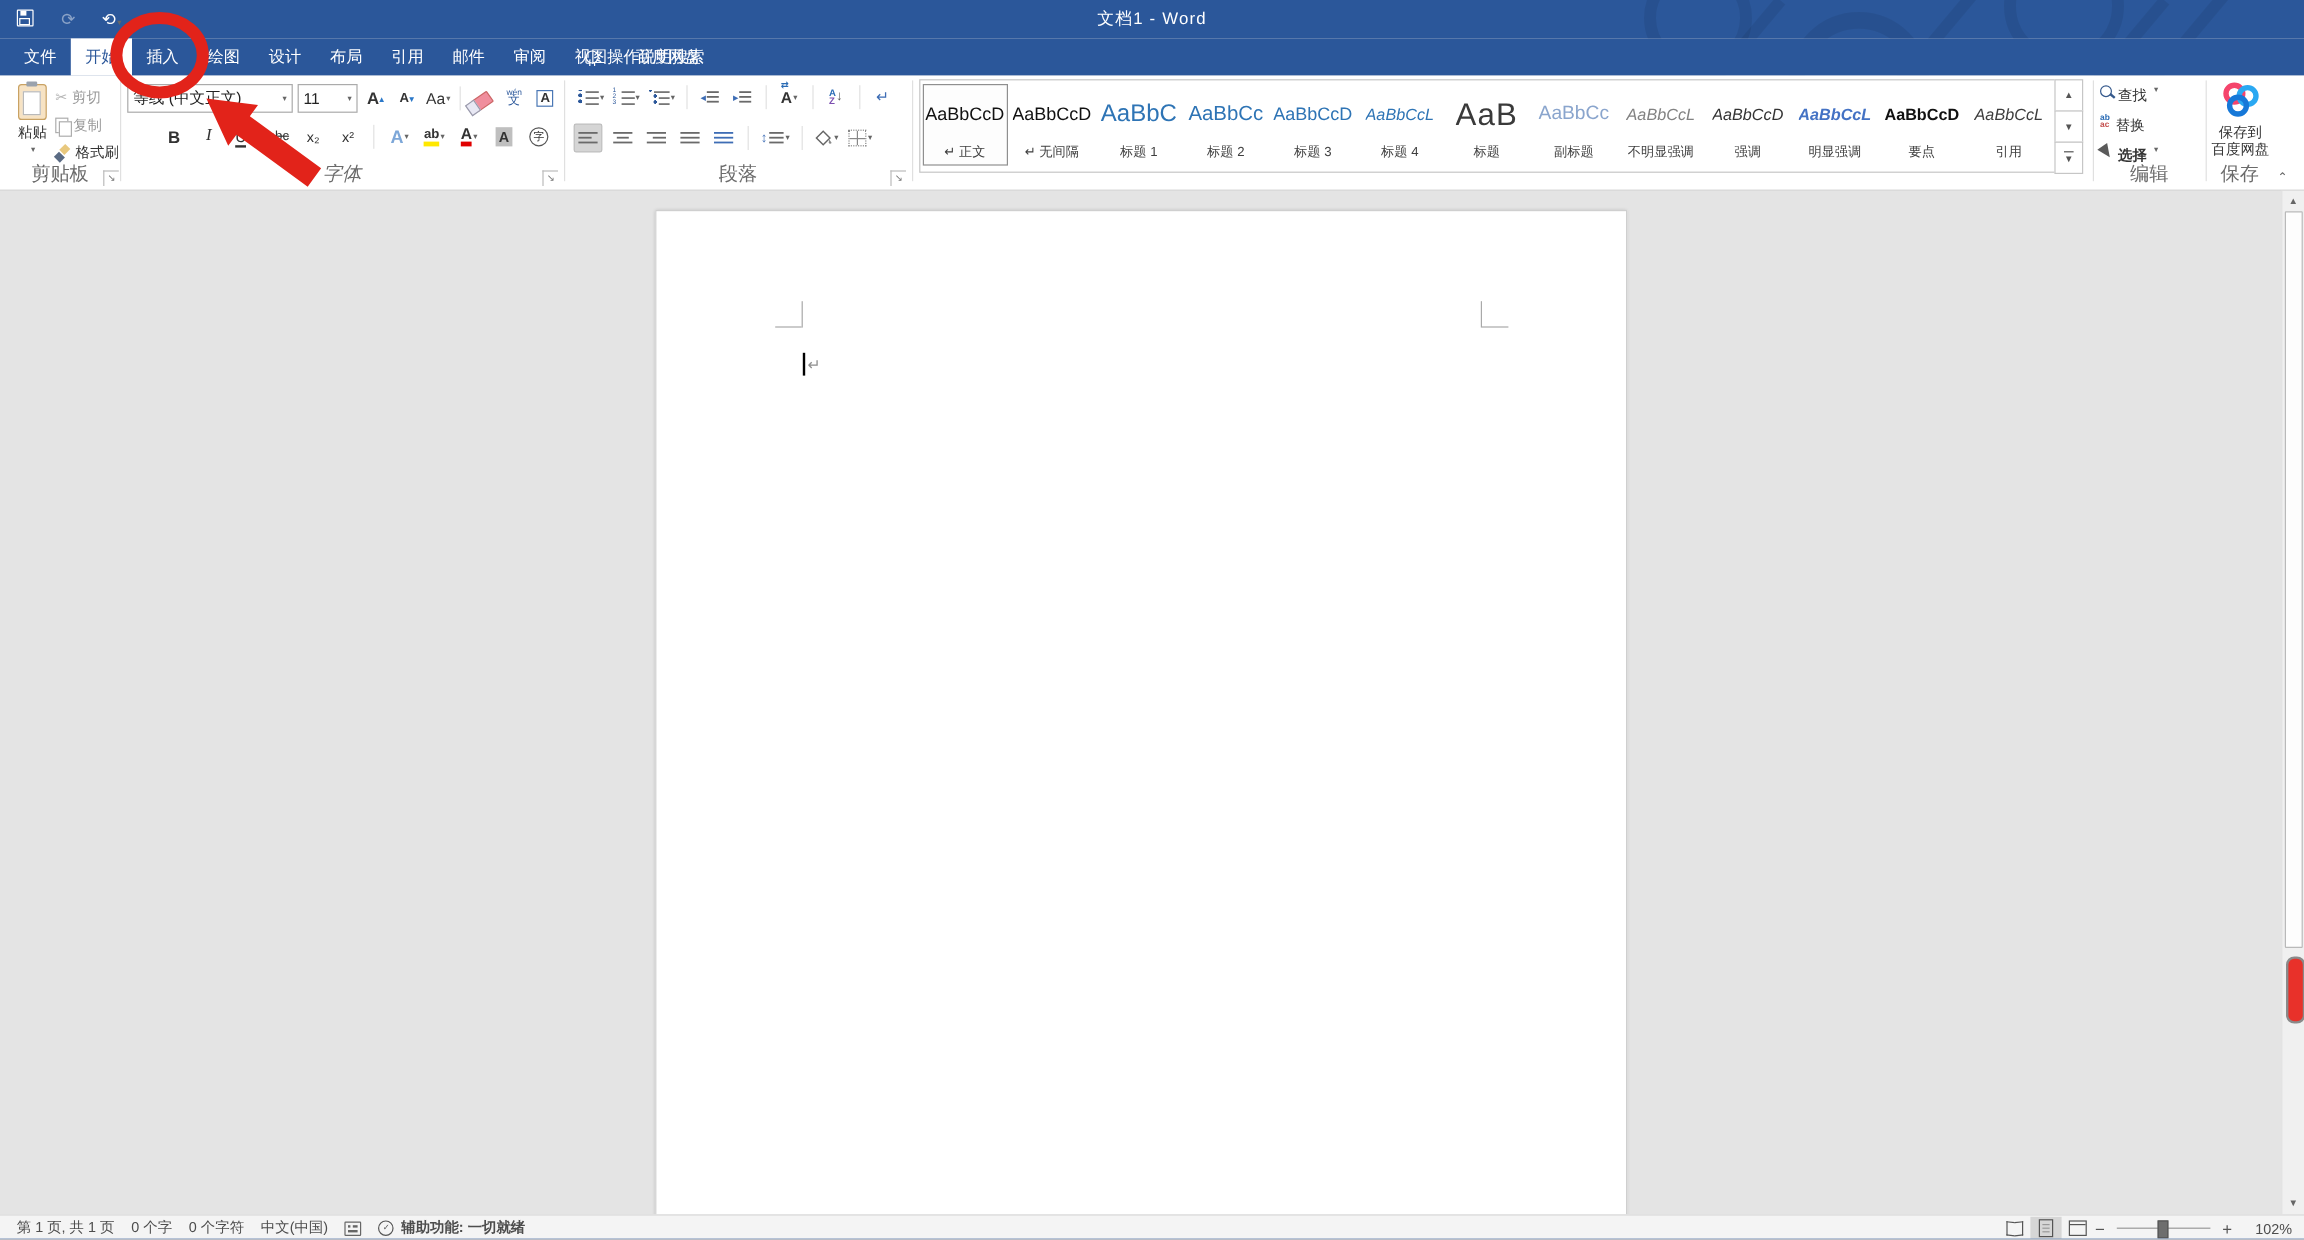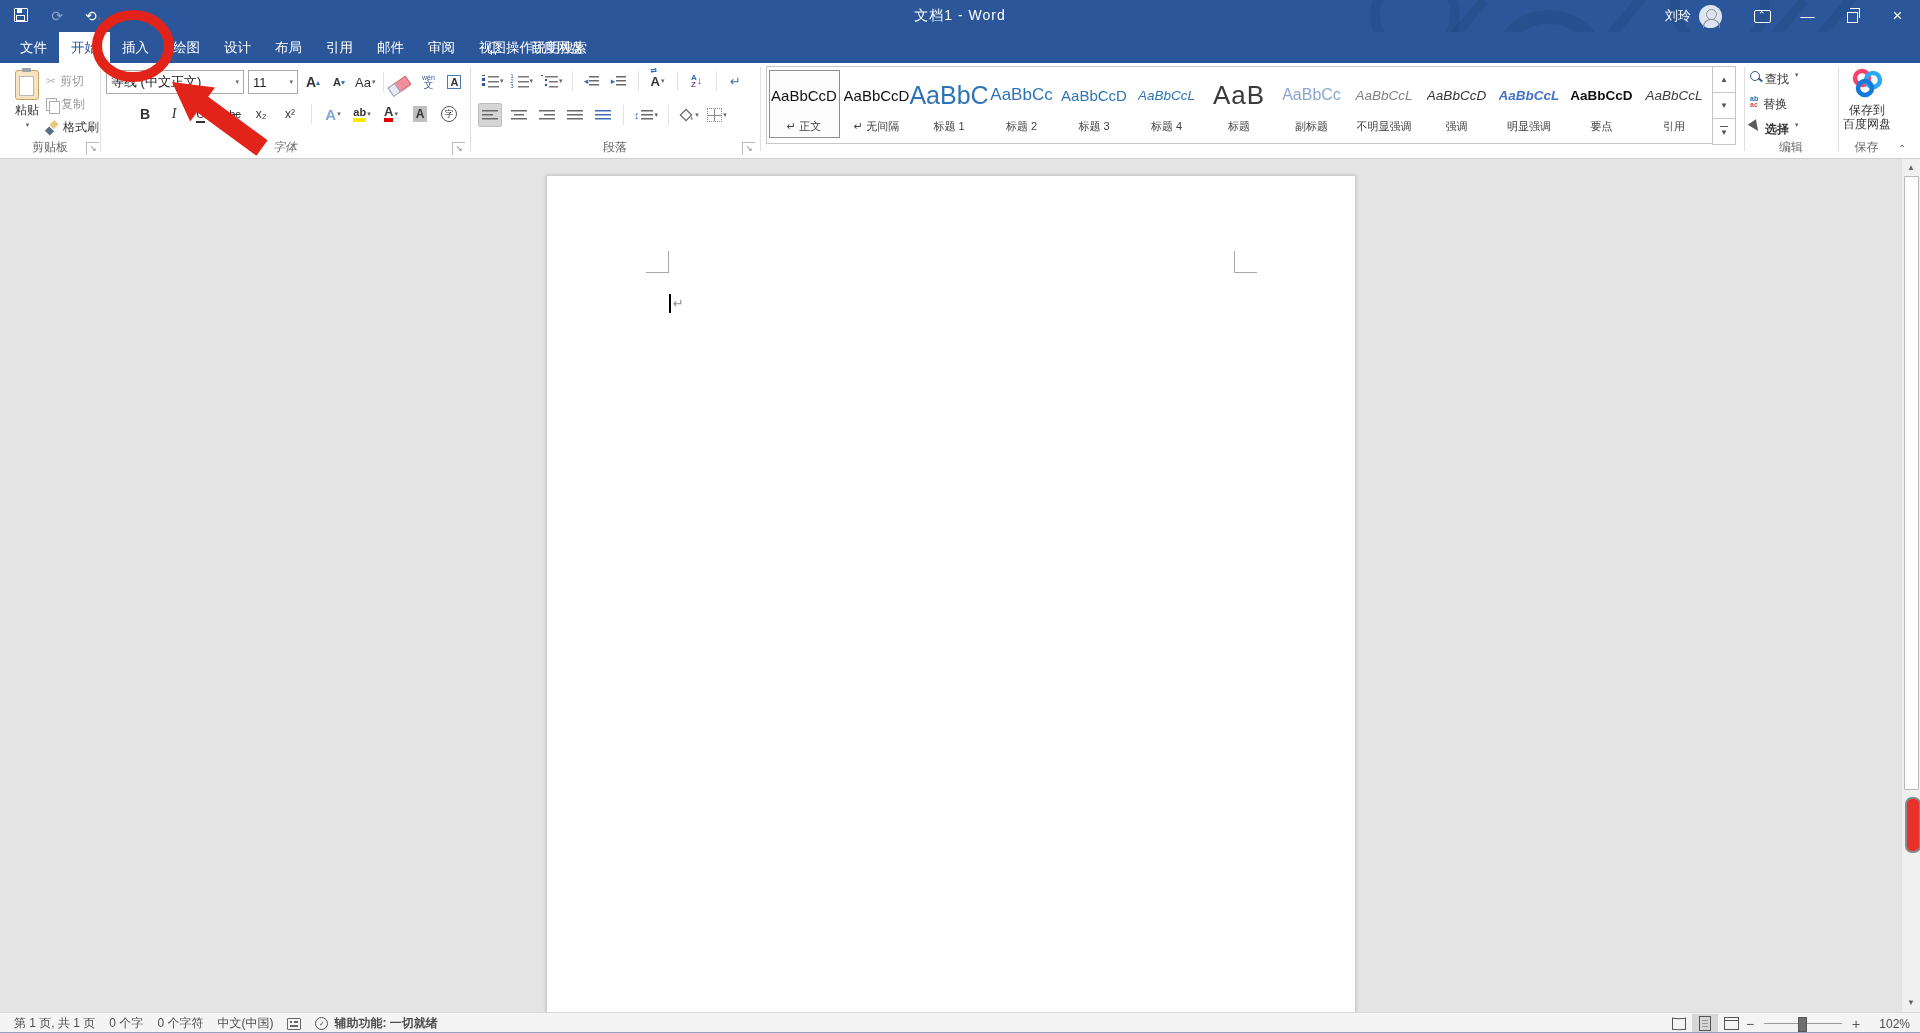--- a/index.html
+++ b/index.html
@@ -36,21 +36,21 @@
   .tellme{position:absolute;left:488px;top:0;height:31px;display:flex;align-items:center;gap:7px;font-size:13.5px;color:#fff;}
   .bulb{width:9px;height:9px;border:1.4px solid #fff;border-radius:50%;position:relative;}
   .bulb::after{content:"";position:absolute;left:2.2px;top:9px;width:3px;height:3px;border-left:1.4px solid #fff;border-right:1.4px solid #fff;}
   .sharebtn{position:absolute;right:14px;top:36px;display:flex;align-items:center;gap:6px;font-size:13.5px;color:#fff;}
   .person{width:8px;height:8px;border:1.4px solid #fff;border-radius:50%;position:relative;}
   .person::after{content:"";position:absolute;left:-3px;top:8px;width:12px;height:6px;border:1.4px solid #fff;border-bottom:none;border-radius:6px 6px 0 0;}
   .plus{font-size:9px;margin-left:-4px;margin-top:8px;}
   
   .ribbon{position:absolute;left:0;top:63px;width:1920px;height:95px;background:#fff;border-bottom:1px solid #d0d0d0;font-size:12px;color:#333;}
   .gdiv{position:absolute;top:4px;height:84px;width:1px;background:#e0e0e0;}
-  .glabel{position:absolute;bottom:2px;font-size:12px;color:#6b6b6b;text-align:center;}
+  .glabel{position:absolute;bottom:2px;font-size:16px;color:#6b6b6b;text-align:center;}
   .launcher{position:absolute;bottom:3px;width:12px;height:12px;border-left:1px solid #bbb;border-top:1px solid #bbb;color:#777;font-size:8px;line-height:12px;text-align:center;}
   .row{position:absolute;display:flex;align-items:center;}
   .rb{display:flex;align-items:center;justify-content:center;min-width:20px;height:22px;border-radius:2px;padding:0 1px;}
   .dd{font-size:7px;color:#666;margin-left:1px;}
   .sep{width:1px;height:20px;background:#e2e2e2;margin:0 3px;}
   
   .pastebtn{position:absolute;left:8px;top:5px;width:38px;height:76px;display:flex;flex-direction:column;align-items:center;gap:2px;}
   .clip{width:22px;height:28px;background:#f7e3c4;border:1px solid #c9a263;border-radius:3px;position:relative;margin-top:2px;}
   .clip::before{content:"";position:absolute;left:3px;top:5px;width:13px;height:18px;background:#fff;border:1px solid #b9b9b9;}
   .clip::after{content:"";position:absolute;left:6px;top:-3px;width:9px;height:4px;background:#9aa2ad;border-radius:1px;}
@@ -143,21 +143,21 @@
       linear-gradient(#888 0 0) center/1px 100% no-repeat;}
   .active-tg{background:#d5d5d5;border:1px solid #bdbdbd;}
   
   .sgal{position:absolute;left:766px;top:3px;width:946px;height:76px;border:1px solid #c6c6c6;background:#fff;display:flex;}
   .scell{width:71px;height:68px;margin:3px 0 0 1.5px;border:1px solid transparent;display:flex;flex-direction:column;align-items:center;justify-content:flex-end;padding-bottom:3px;box-sizing:border-box;}
   .scell.sel{border:1px solid #8f8f8f;background:#fdfdfd;}
   .sprev{flex:1;display:flex;align-items:center;white-space:nowrap;overflow:hidden;}
   .slab{font-size:11px;color:#3f3f3f;white-space:nowrap;}
   .sc0 .sprev{font-size:15px;color:#111;}
   .sc1 .sprev{font-size:15px;color:#111;}
-  .sc2 .sprev{font-size:25px;color:#2e74b5;}
+  .sc2 .sprev{font-size:20px;color:#2e74b5;}
   .sc3 .sprev{font-size:17px;color:#2e74b5;}
   .sc4 .sprev{font-size:15px;color:#2e74b5;}
   .sc5 .sprev{font-size:13.5px;color:#2e74b5;font-style:italic;}
   .sc6 .sprev{font-size:26px;color:#3a3a3a;font-weight:300;letter-spacing:1px;}
   .sc7 .sprev{font-size:16px;color:#8aa5cd;}
   .sc8 .sprev{font-size:13.5px;color:#828282;font-style:italic;}
   .sc9 .sprev{font-size:13.5px;color:#333;font-style:italic;}
   .sc10 .sprev{font-size:13.5px;color:#4472c4;font-style:italic;font-weight:bold;}
   .sc11 .sprev{font-size:13.5px;color:#111;font-weight:bold;}
   .sc12 .sprev{font-size:13.5px;color:#3d3d3d;font-style:italic;}
@@ -234,32 +234,20 @@
       <b style="left:430px;top:-10px;height:90px;"></b>
       <b style="left:480px;top:-20px;height:100px;"></b>
     </div>
     <div class="qat">
       <span class="qbtn"><span class="floppy"></span></span>
       <span class="qbtn dim">⟳</span>
       <span class="qbtn">⟲<span class="dd">▾</span></span>
       <span class="qbtn" style="font-size:10px;">▬</span>
     </div>
     <div class="wtitle">文档1 - Word</div>
-    <div class="userzone">
-      <span class="uname">刘玲</span>
-      <span class="avatar"></span>
-      <span class="winbtn">
-          <span class="ribopt"></span>
-        </span>
-      <span class="winbtn">—</span>
-      <span class="winbtn">
-          <span class="restore-ic"></span>
-        </span>
-      <span class="winbtn" style="font-size:17px;">×</span>
-    </div>
   </div>
 
   <div class="tabrow">
     <div class="tabs">
       <span class="tab">文件</span>
       <span class="tab active">开始</span>
       <span class="tab">插入</span>
       <span class="tab">绘图</span>
       <span class="tab">设计</span>
       <span class="tab">布局</span>

